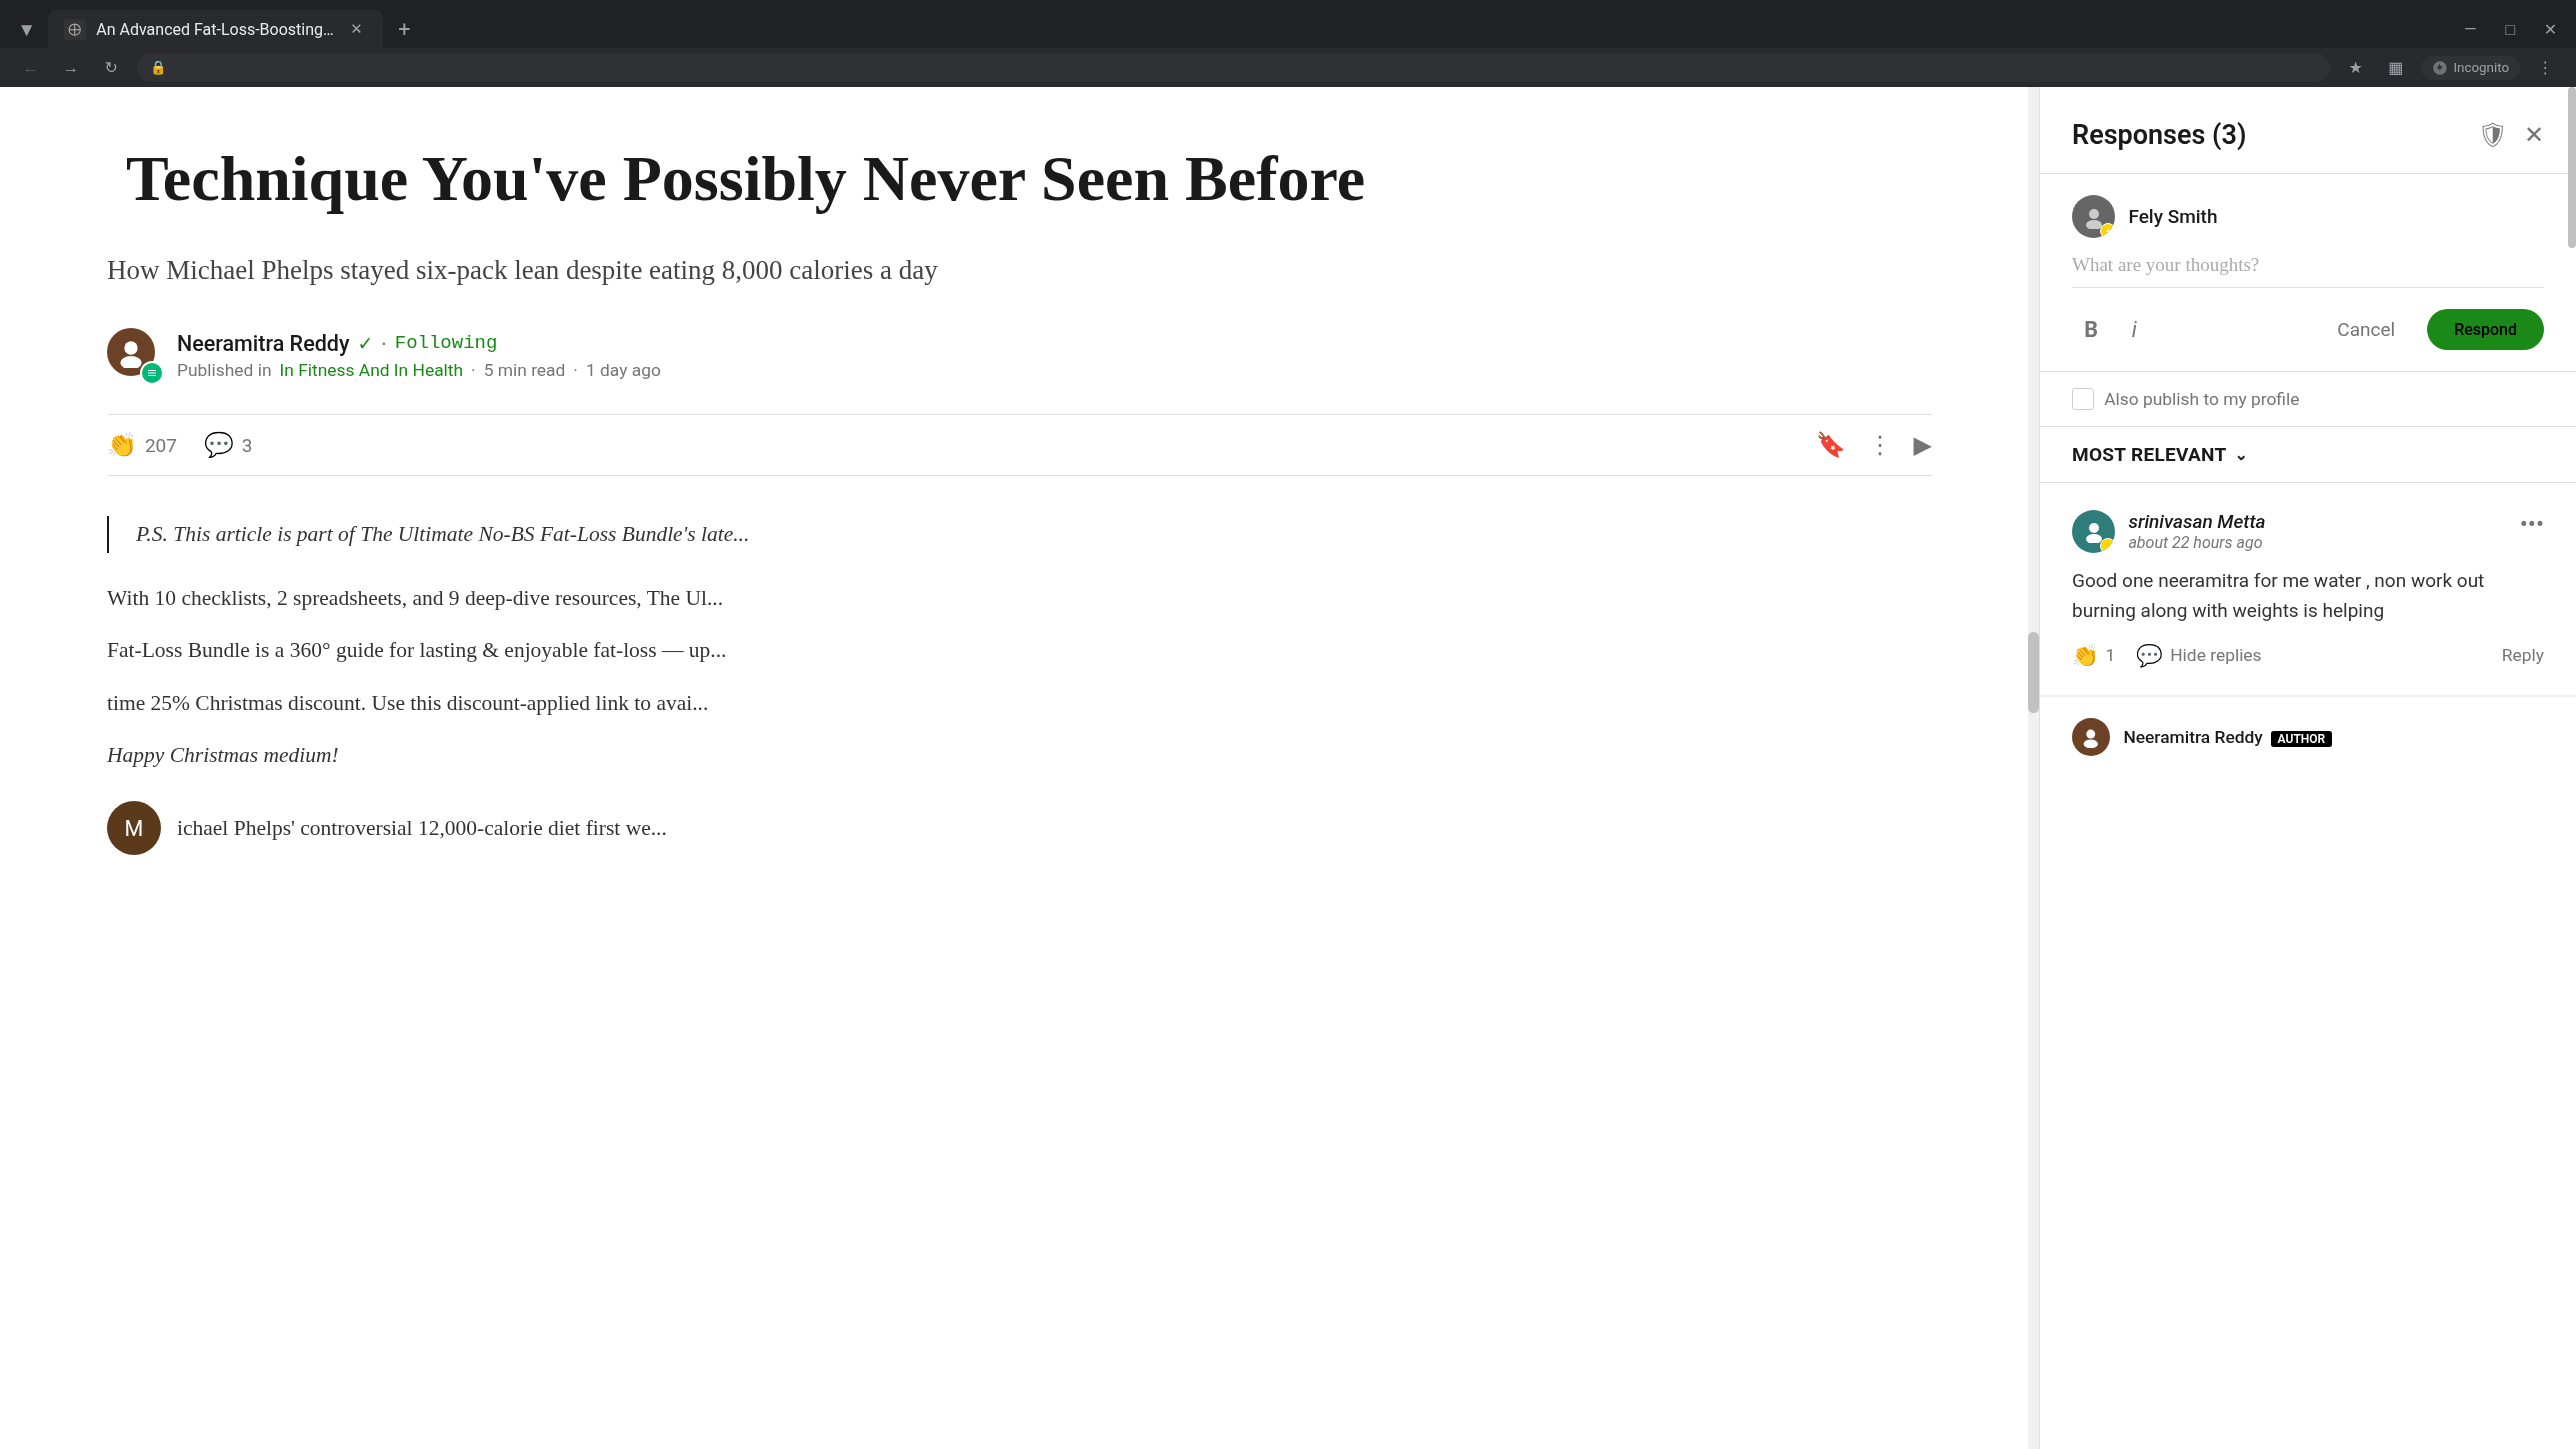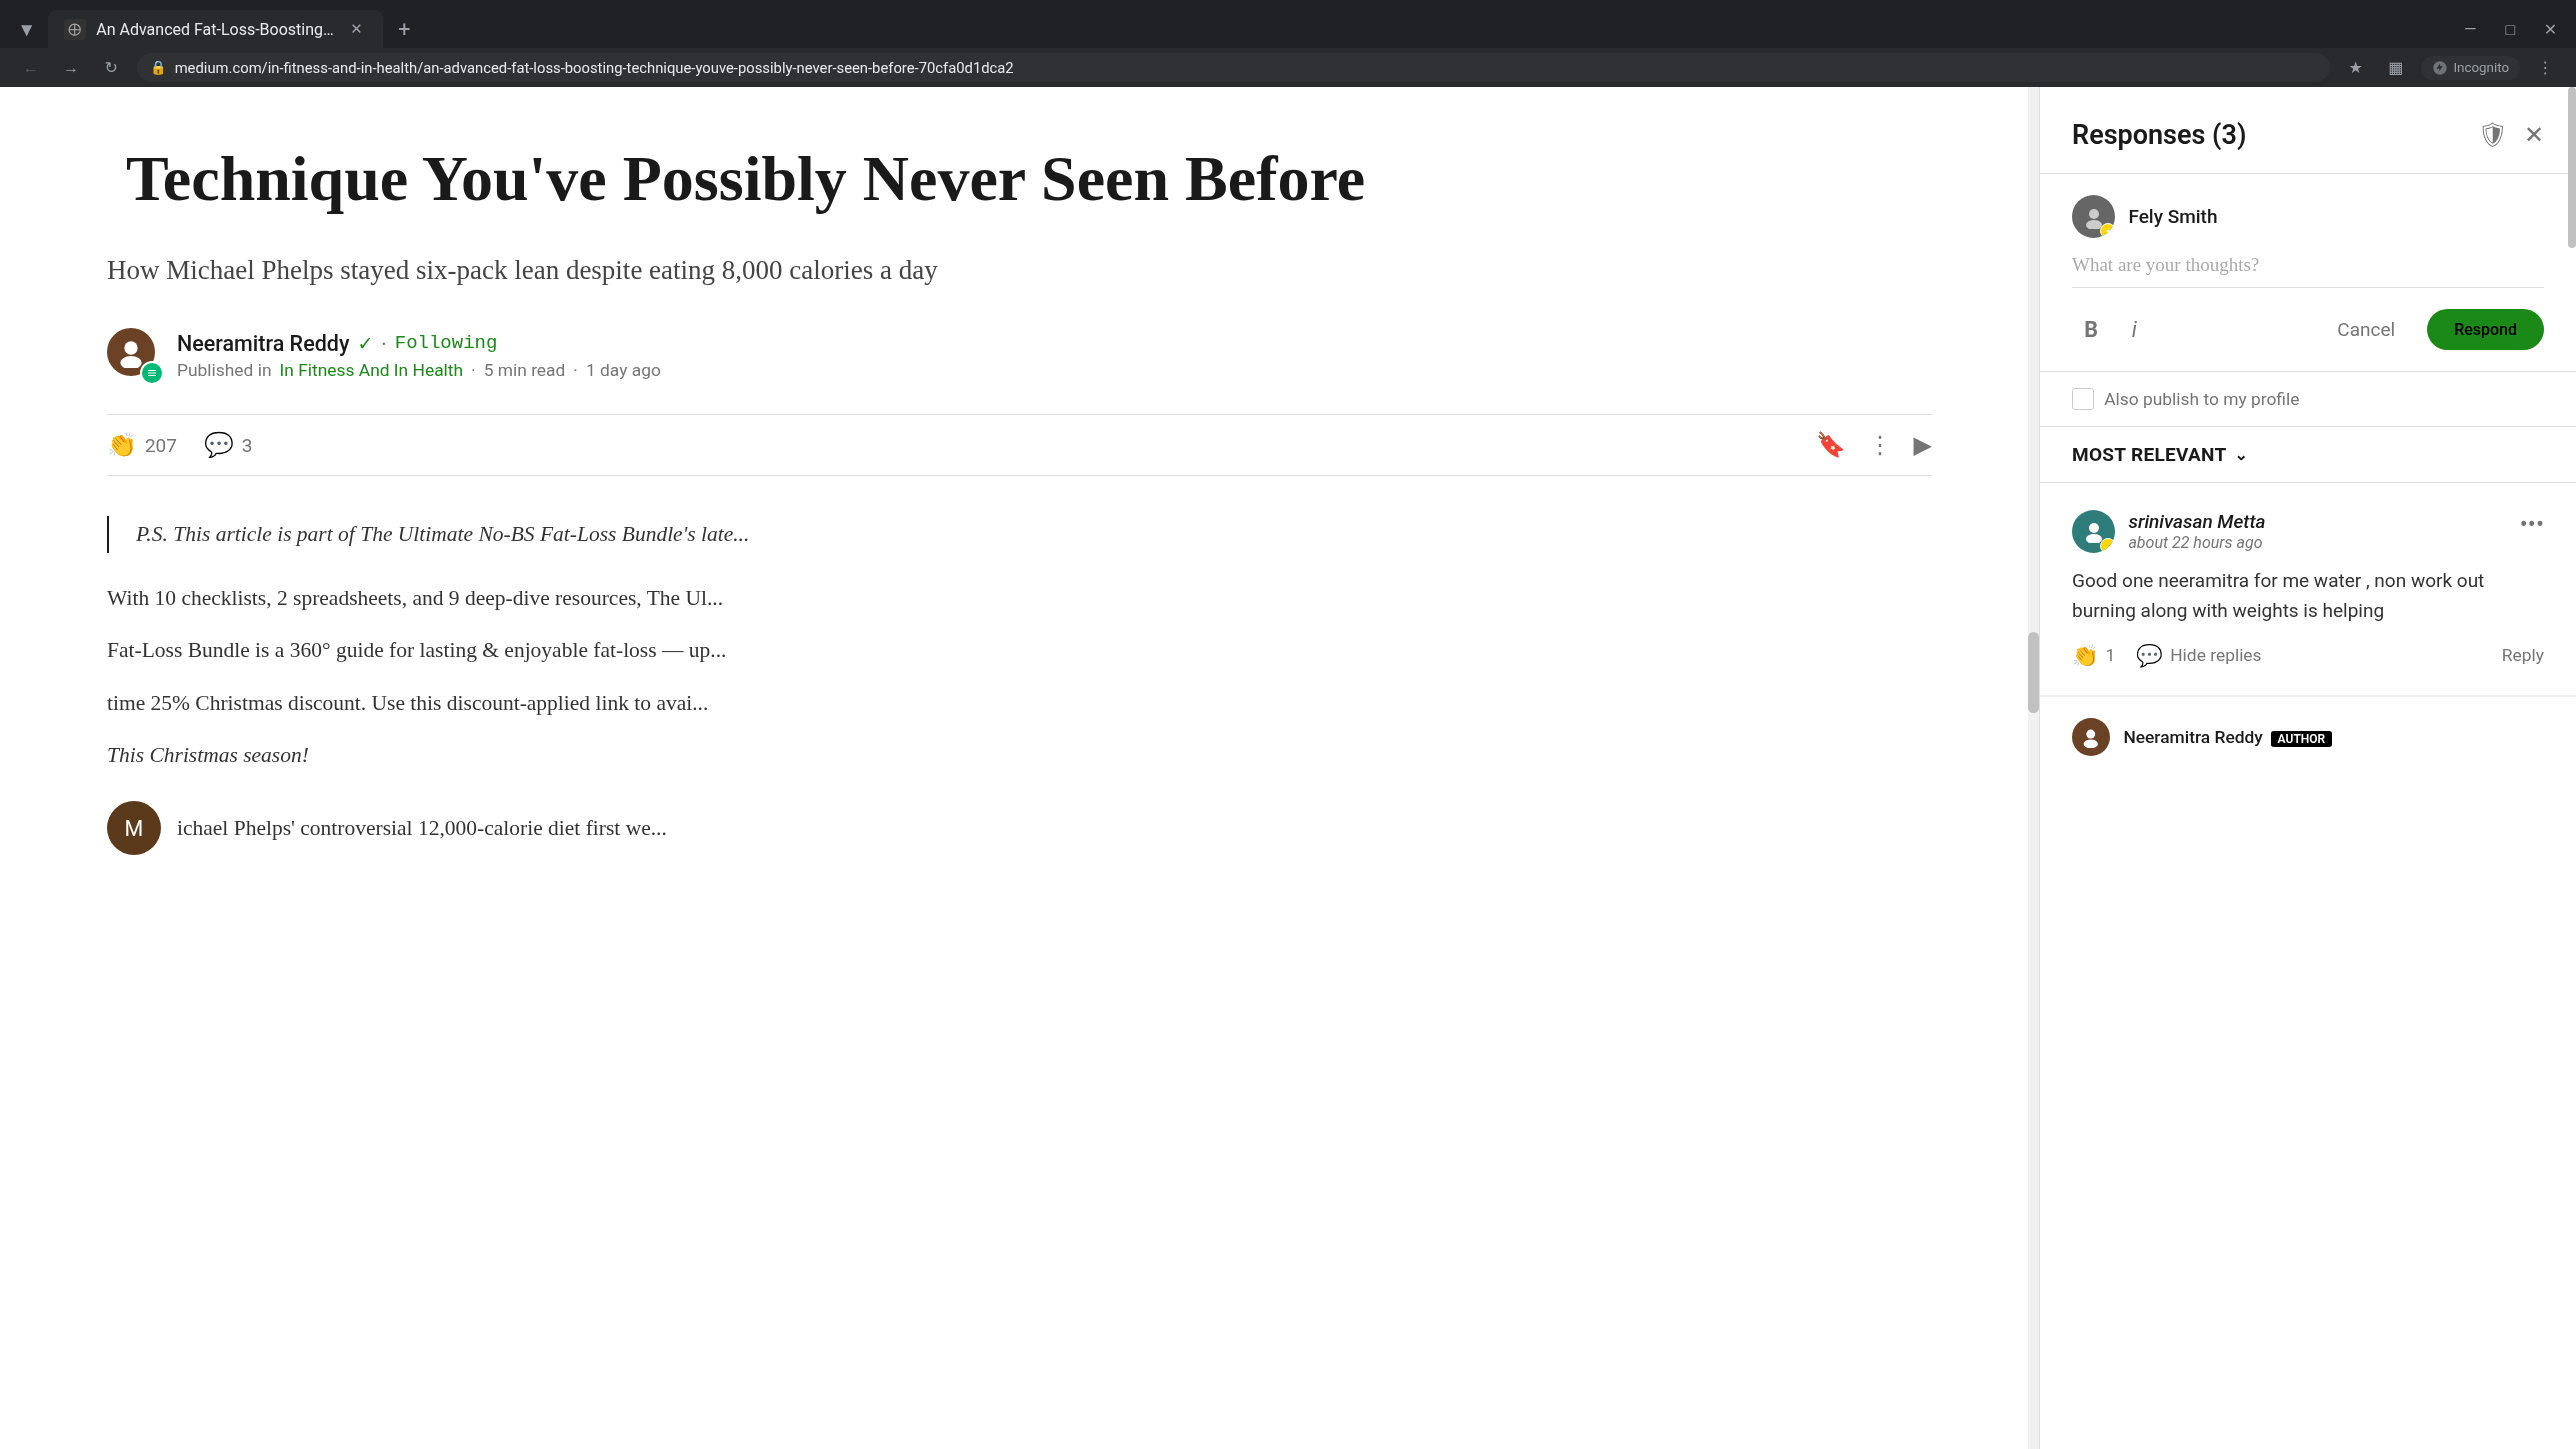--- a/index.html
+++ b/index.html
@@ -736,21 +736,20 @@
       <div class="nav-btn">✕</div>
     </div>
   </div>
 
   <div class="nav-bar">
     <div class="nav-btn disabled">←</div>
     <div class="nav-btn">→</div>
     <div class="nav-btn">↻</div>
     <div class="url-bar">
       <span class="url-lock">🔒</span>
-      <span class="url-text">medium.com/in-fitness-and-in-health/an-advanced-fat-loss-boosting-technique-youve-possibly-never-seen-before-70cfa0d1dca2</span>
     </div>
     <div class="nav-btn">★</div>
     <div class="nav-btn">▦</div>
     <div class="incognito-badge">
       <svg width="16" height="16" viewBox="0 0 24 24" fill="#9aa0a6">
           <path d="M12 2C6.48 2 2 6.48 2 12s4.48 10 10 10 10-4.48 10-10S17.52 2 12 2zm-1 15v-4H7l5-8v4h4l-5 8z" opacity="0.6"></path>
         </svg>
       <span>Incognito</span>
     </div>
     <div class="nav-btn">⋮</div>
@@ -823,21 +822,21 @@
     <p class="body-text">
       <span>With 10 checklists, 2 spreadsheets, and 9 deep-dive resources, The Ul...</span>
     </p>
     <p class="body-text">
       <span>Fat-Loss Bundle is a 360° guide for lasting &amp; enjoyable fat-loss — up...</span>
     </p>
     <p class="body-text">
       <span>time 25% Christmas discount. Use this discount-applied link to avai...</span>
     </p>
 
-    <p class="body-text" style="font-style:italic;">This Christmas season!</p>
+    <p class="body-text" style="font-style:italic;">Happy Christmas medium!</p>
 
     <div style="display:flex;align-items:center;gap:16px;margin-top:27px;">
       <div style="width:54px;height:54px;border-radius:50%;background:#5a3a1a;display:flex;align-items:center;justify-content:center;font-size:21.5px;color:white;flex-shrink:0;">M</div>
       <span class="body-text" style="margin:0;">ichael Phelps' controversial 12,000-calorie diet first we...</span>
     </div>
 
     <div class="article-fade"></div>
 
     <div class="scrollbar">
       <div class="scrollbar-thumb"></div>

